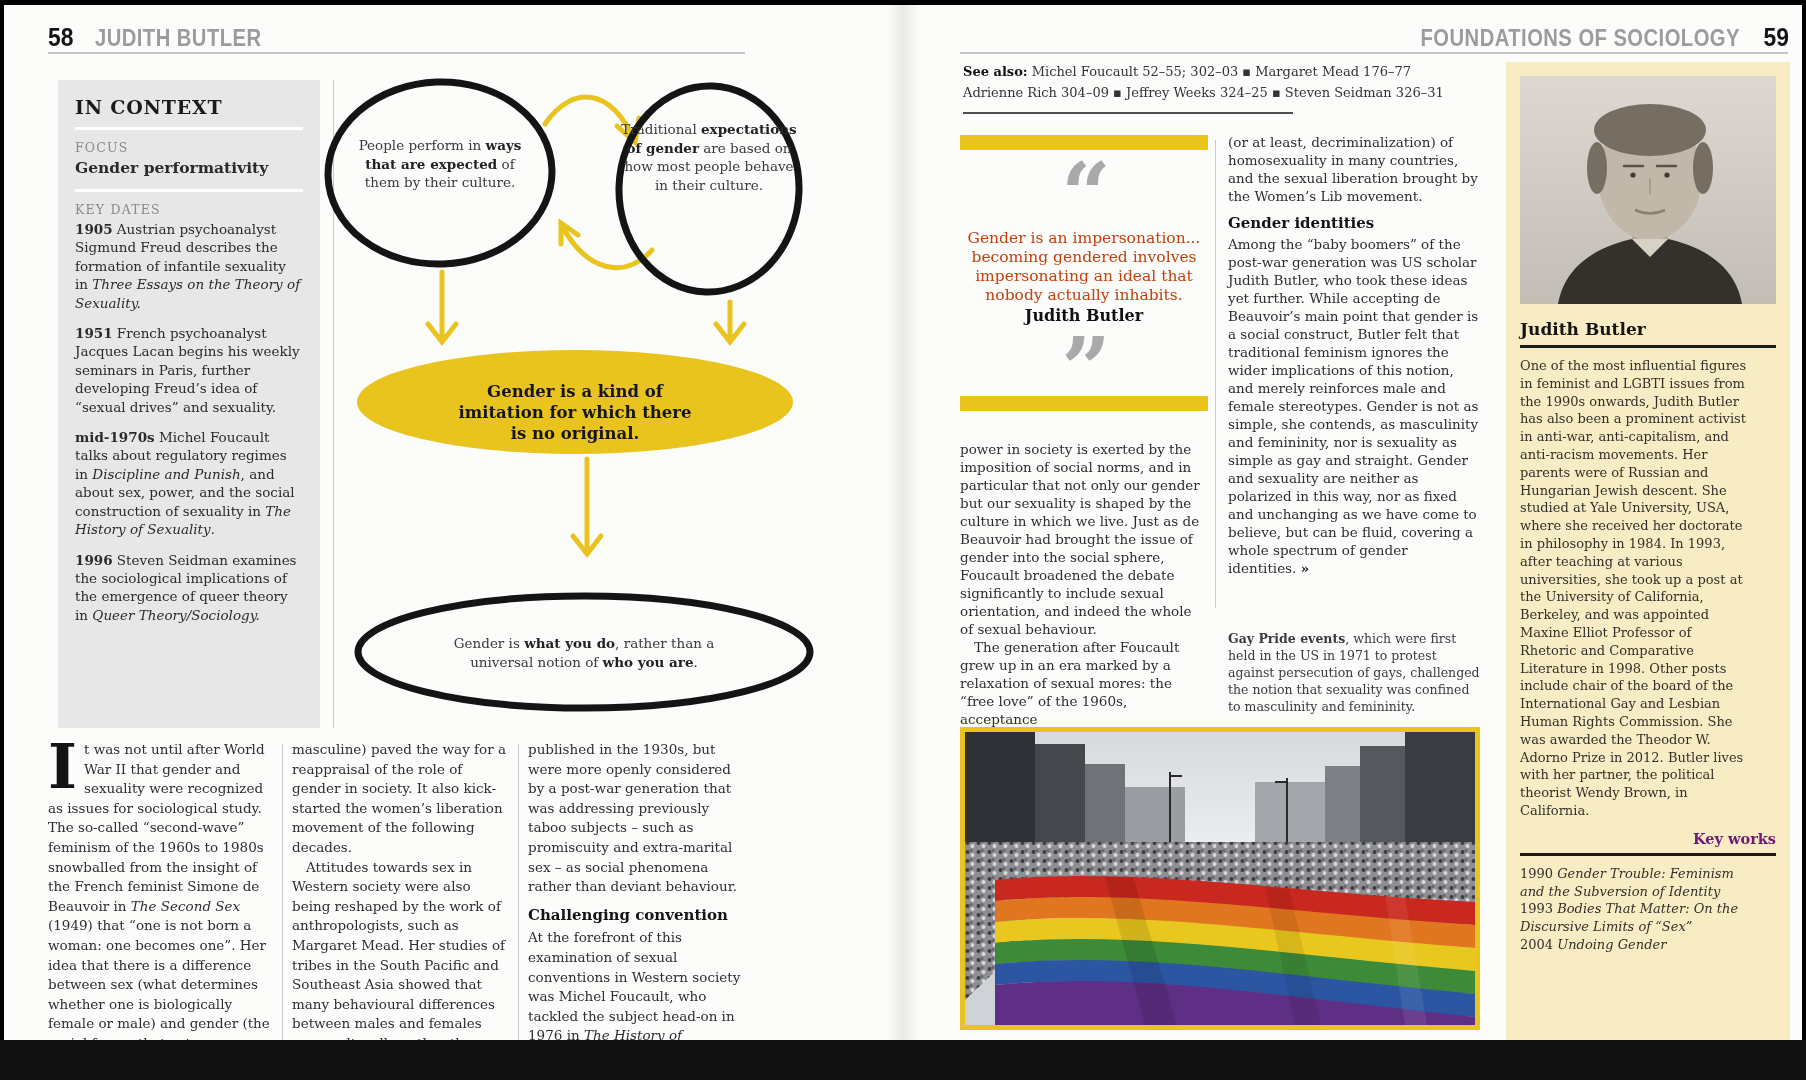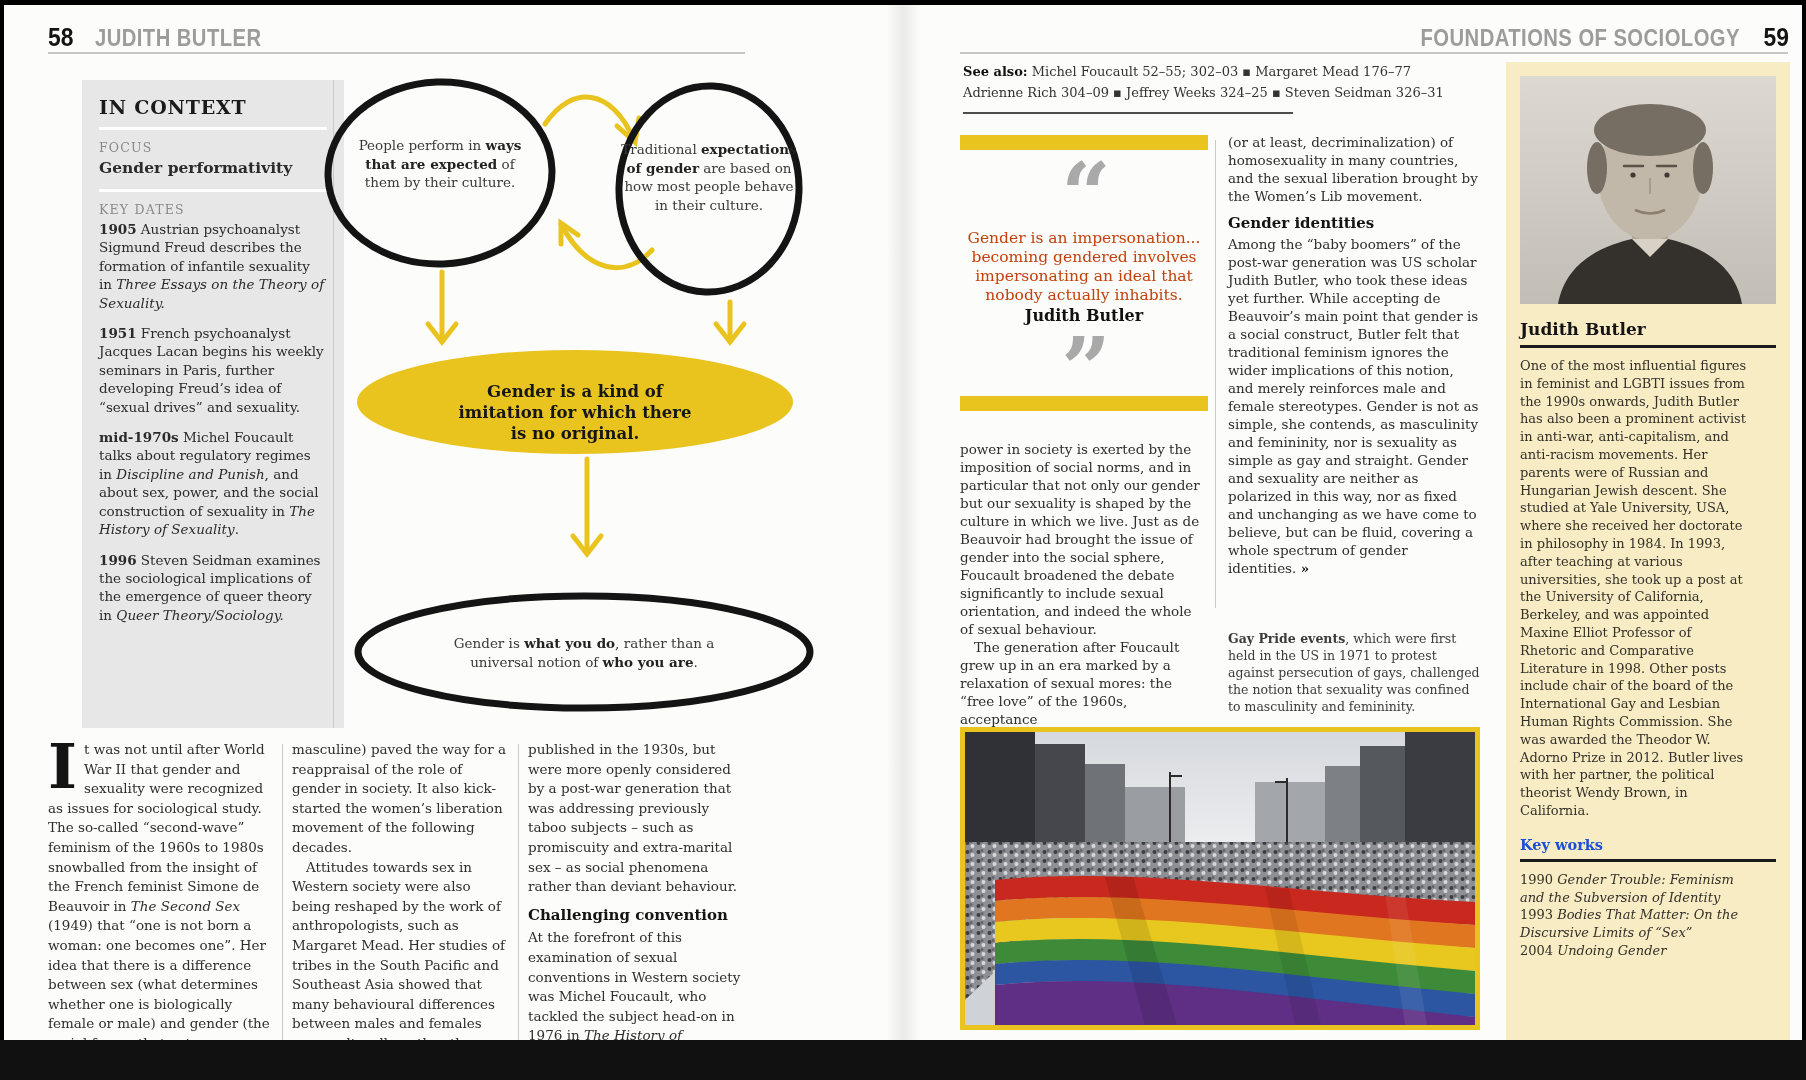--- a/index.html
+++ b/index.html
@@ -9,21 +9,21 @@
   .edge{position:absolute;background:#000;}
   .fold{position:absolute;left:886px;top:0;width:34px;height:1080px;
         background:linear-gradient(90deg,rgba(0,0,0,0),rgba(0,0,0,0.07) 50%,rgba(0,0,0,0));}
   
   .hdr-num{font-family:"Liberation Sans",sans-serif;font-weight:700;font-size:26px;color:#141414;}
   .hdr-title{font-family:"Liberation Sans",sans-serif;font-weight:700;font-size:23px;color:#9c9c9c;letter-spacing:.5px;}
   .condense{display:inline-block;transform:scaleX(.88);transform-origin:left center;}
   .condense-r{display:inline-block;transform:scaleX(.88);transform-origin:right center;}
   .hrule{position:absolute;height:2px;background:#c6c6c6;}
   
-  #in-context{left:58px;top:80px;width:262px;height:648px;background:#e7e7e7;padding:16px 17px;box-sizing:border-box;margin-left:24px;}
+  #in-context{left:58px;top:80px;width:262px;height:648px;background:#e7e7e7;padding:16px 17px;box-sizing:border-box;}
   #in-context h2{margin:0 0 9px 0;font-size:19px;letter-spacing:.8px;color:#1a1a1a;}
   .wrule{height:3px;background:#fff;margin:0 0 10px 0;}
   .ctx-label{font-size:12.5px;color:#8a8a8a;letter-spacing:1.2px;margin:0 0 3px 0;}
   .ctx-focus{font-size:15.5px;font-weight:700;margin:0 0 12px 0;}
   .date{font-size:13.5px;line-height:18.4px;margin:0 0 12px 0;}
   .date b{font-weight:700;}
   
   .diagram-text{position:absolute;text-align:center;font-size:13.5px;line-height:18.5px;color:#3a3a3a;}
   .diagram-text b{color:#222;}
   #conclusion-text{font-size:16.5px;line-height:21px;font-weight:700;color:#161616;}
@@ -50,21 +50,21 @@
   .rcol p.indent{text-indent:14px;}
   .contin{font-weight:700;color:#111;}
   #caption{left:1228px;top:630px;width:252px;font-size:12.5px;line-height:17px;color:#3b3b3b;}
   #pride-photo{left:960px;top:727px;width:520px;height:303px;border:5px solid #e9c41f;box-sizing:border-box;background:#cfd2d6;}
   
   #sidebar{left:1506px;top:62px;width:284px;height:981px;background:#f8ecc4;padding:14px;box-sizing:border-box;}
   #portrait{width:256px;height:228px;display:block;}
   #bio-name{font-size:17px;font-weight:700;color:#141414;margin-top:15px;}
   .krule{height:3px;background:#1a1a1a;margin:6px 0 9px 0;}
   #bio-text{font-size:13px;line-height:17.8px;width:228px;color:#33302a;}
-  #kw-label{font-size:14.5px;font-weight:700;margin-top:16px;color:#1d4ed8;}
+  #kw-label{font-size:14.5px;font-weight:700;margin-top:10px;color:#701a75;text-align:right;}
   .kw{font-size:13px;line-height:17.8px;width:232px;color:#33302a;}
   .kw b{font-weight:400;}
   .kw i{font-style:italic;}
 </style>
 </head>
 <body>
 
 <div id="sheet">
 
   <div class="edge" style="left:0;top:0;width:1806px;height:5px;"></div>
@@ -110,21 +110,21 @@
     </g>
     <ellipse cx="120" cy="101" rx="112" ry="91" fill="none" stroke="#141414" stroke-width="7" transform="rotate(-2 120 101)"></ellipse>
     <ellipse cx="389" cy="117" rx="90" ry="103" fill="none" stroke="#141414" stroke-width="7" transform="rotate(2 389 117)"></ellipse>
     <ellipse cx="255" cy="330" rx="218" ry="52" fill="#e9c41f"></ellipse>
     <ellipse cx="264" cy="580" rx="226" ry="56" fill="none" stroke="#141414" stroke-width="7"></ellipse>
   </svg>
 
   <div class="diagram-text" style="left:355px;top:136px;width:170px;">
     <span>People perform in </span><b>ways that are expected</b><span> of them by their culture.</span>
   </div>
-  <div class="diagram-text" style="left:619px;top:140px;width:180px;">
+  <div class="diagram-text" style="left:619px;top:120px;width:180px;">
     <span>Traditional </span><b>expectations of gender</b><span> are based on how most people behave in their culture.</span>
   </div>
   <div class="diagram-text" id="conclusion-text" style="left:450px;top:381px;width:250px;">Gender is a kind of imitation for which there is no original.</div>
   <div class="diagram-text" style="left:449px;top:634px;width:270px;">
     <span>Gender is </span><b>what you do</b><span>, rather than a universal notion of </span><b>who you are</b><span>.</span>
   </div>
 
   <div class="bodycol" style="left:48px;top:740px;width:224px;">
     <p><span class="dropcap">I</span><span>t was not until after World War II that gender and sexuality were recognized as issues for sociological study. The so-called “second-wave” feminism of the 1960s to 1980s snowballed from the insight of the French feminist Simone de Beauvoir in </span><i>The Second Sex</i><span> (1949) that “one is not born a woman: one becomes one”. Her idea that there is a difference between sex (what determines whether one is biologically female or male) and gender (the social forces that act upon one to be feminine or</span></p>
   </div>

